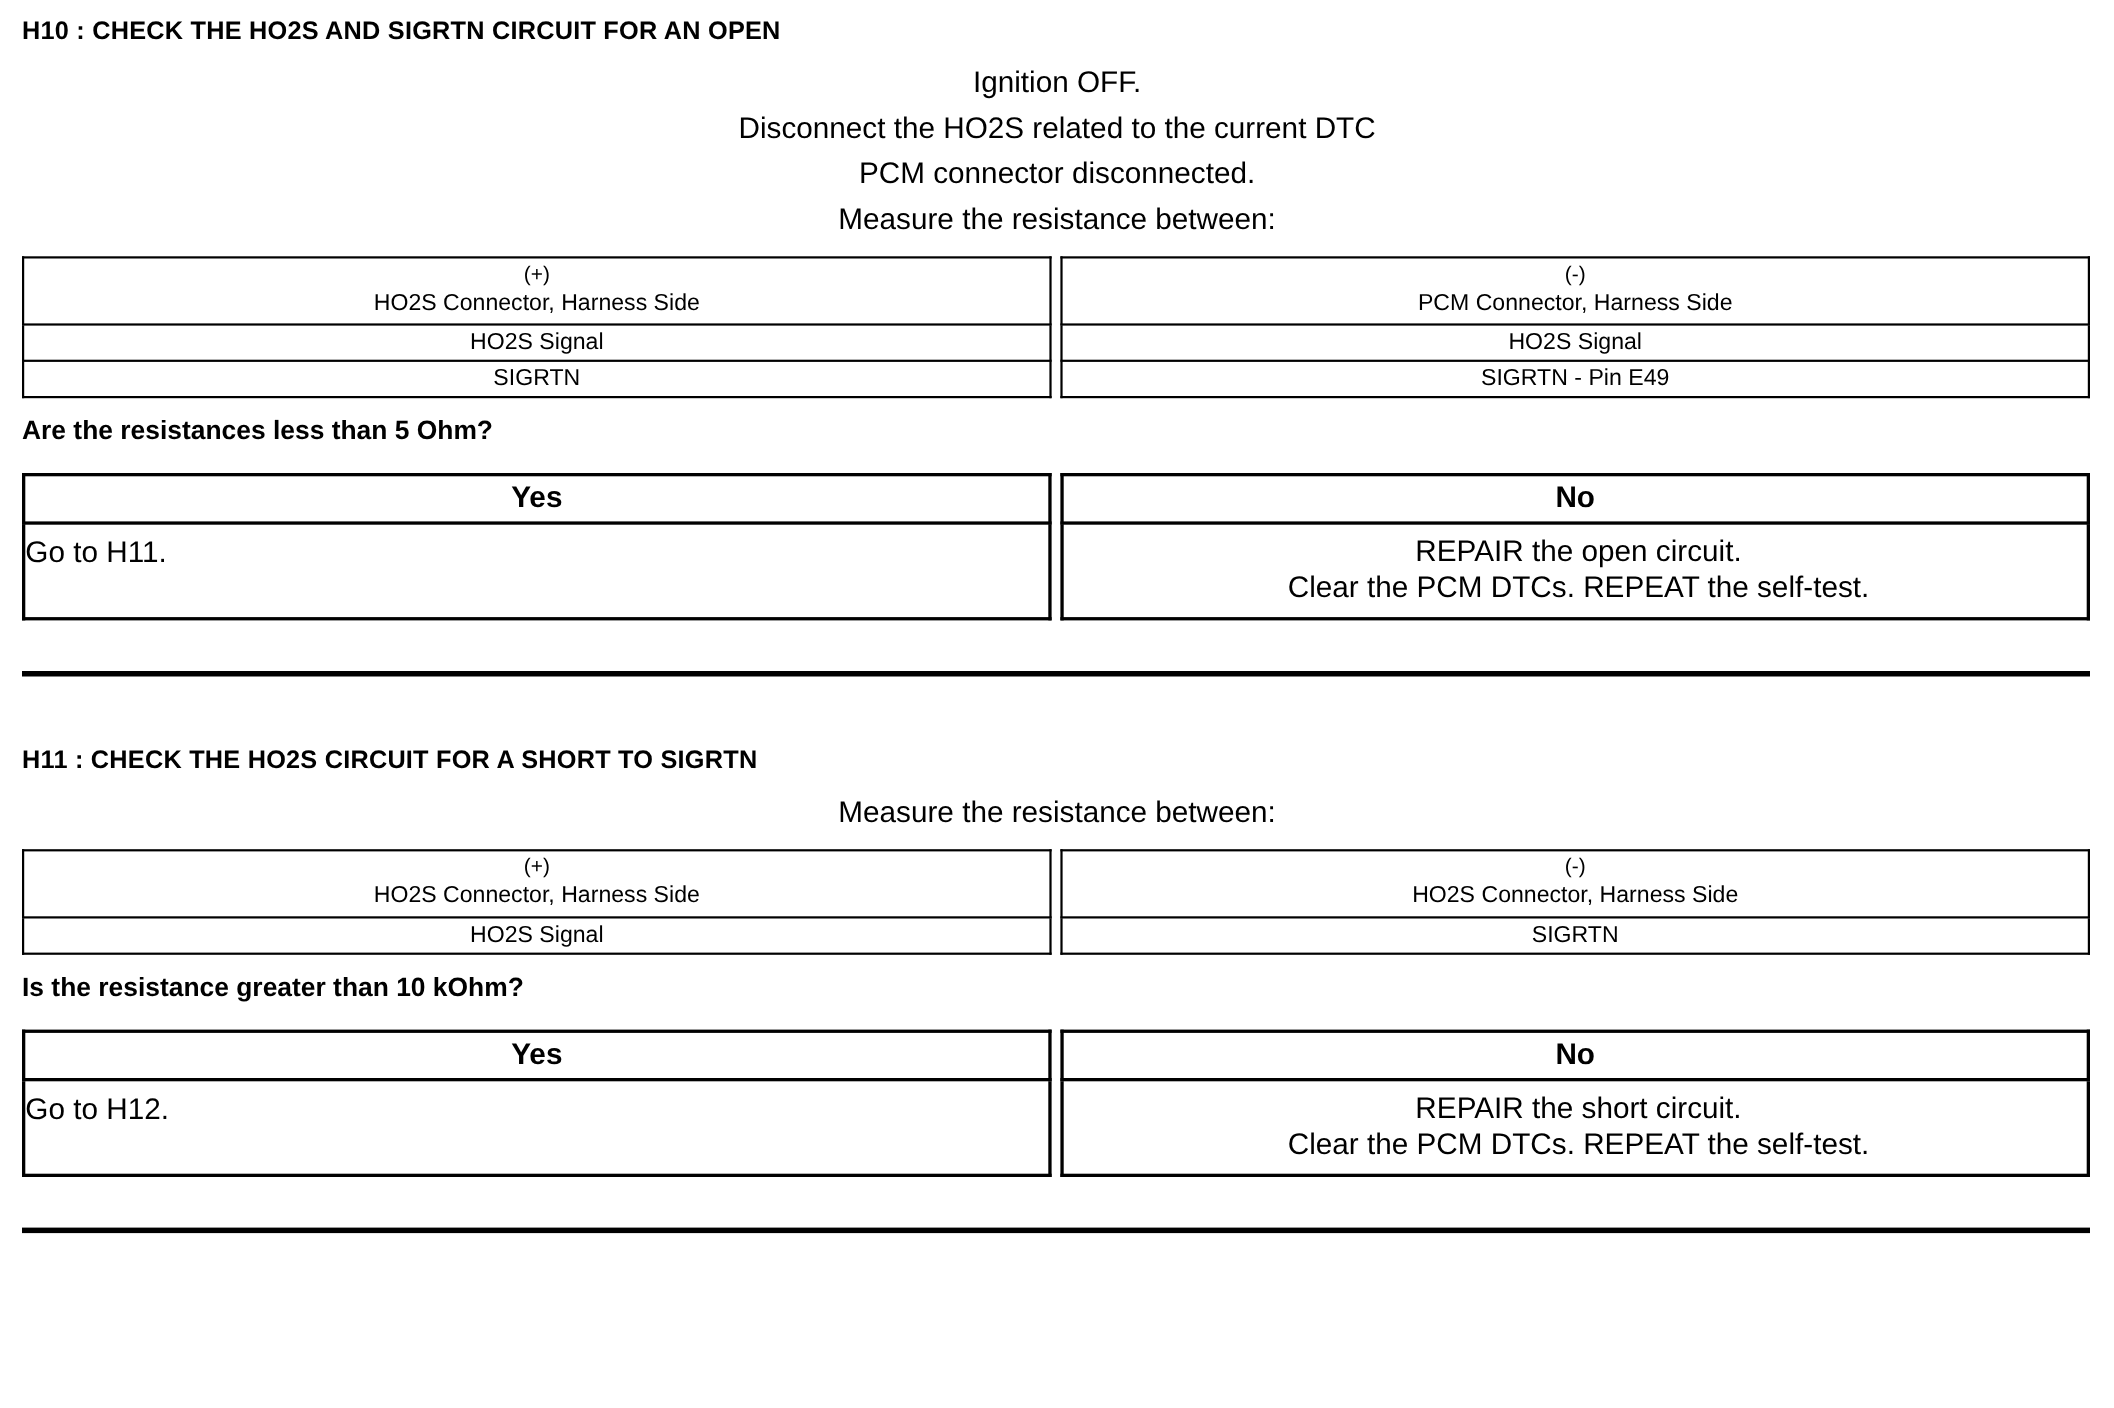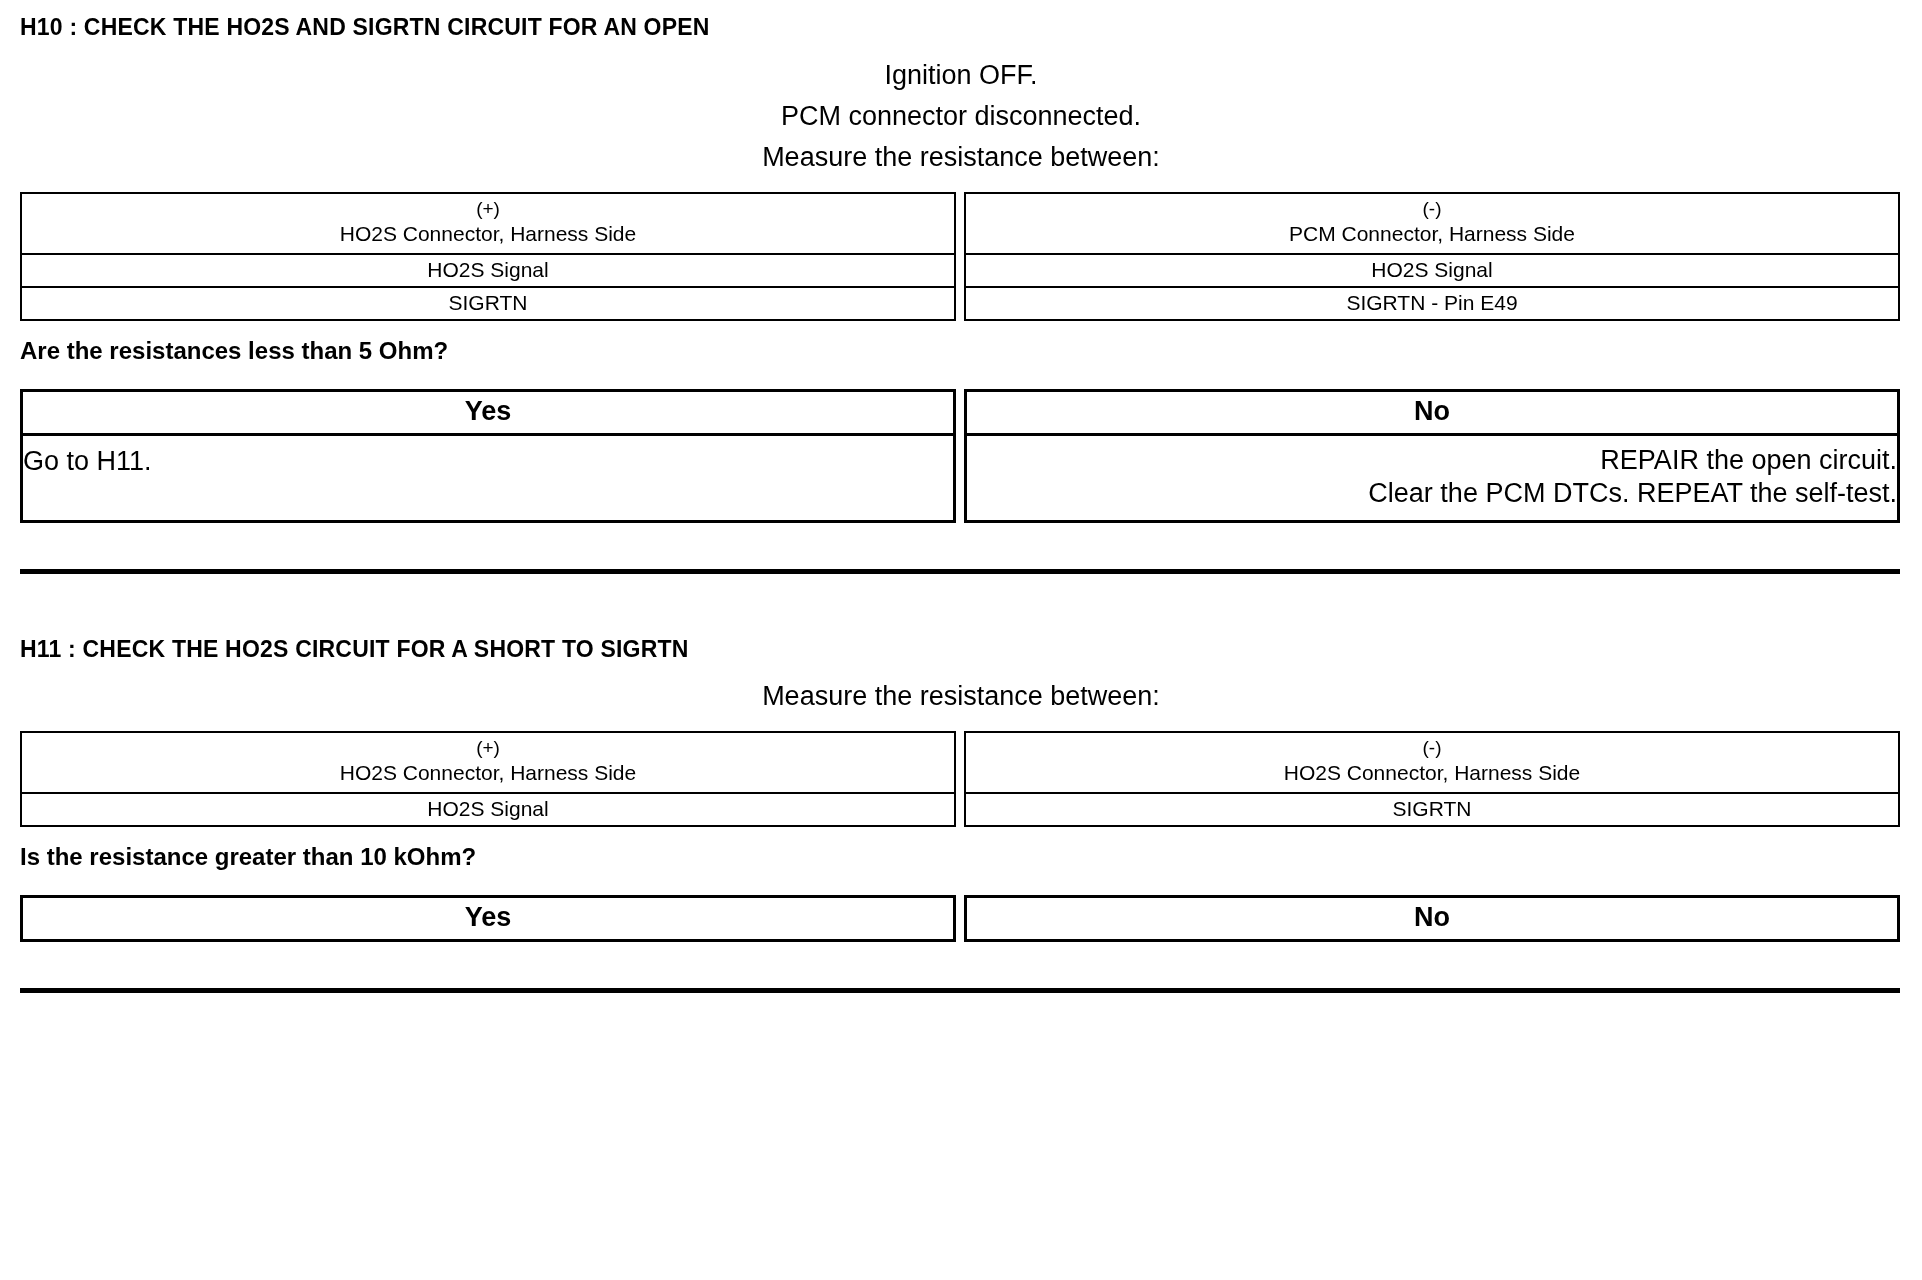--- a/index.html
+++ b/index.html
@@ -88,21 +88,21 @@
     font-weight: bold;
     font-size: 27px;
     padding: 4px 0 6px 0;
   }
   table.yn td.yes-cell {
     text-align: left;
     padding: 10px 0 16px 0;
     font-size: 27px;
   }
   table.yn td.no-cell {
-    text-align: right;
+    text-align: center;
     padding: 8px 0 10px 6px;
     font-size: 27px;
     line-height: 1.22;
   }
   table.yn td.gapcell {
     border: none;
     width: 8px;
     padding: 0;
   }
   .no-line { display: block; }
@@ -118,20 +118,21 @@
 </head>
 <body>
 
 <div class="page">
 
   <div>
 
     <div class="step-title">H10 : CHECK THE HO2S AND SIGRTN CIRCUIT FOR AN OPEN</div>
 
     <div class="para">Ignition OFF.</div>
+    <div class="para">Disconnect the HO2S related to the current DTC</div>
     <div class="para">PCM connector disconnected.</div>
 
     <div class="para spaced">Measure the resistance between:</div>
 
     <table class="meas">
       <tbody>
           <tr>
         <td class="head">
           <span class="pol">(+)</span>
           <span>HO2S Connector, Harness Side</span>
@@ -209,19 +210,27 @@
 
     <div class="question">Is the resistance greater than 10 kOhm?</div>
 
     <table class="yn">
       <tbody>
           <tr>
         <td class="hdr">Yes</td>
         <td class="gapcell"></td>
         <td class="hdr">No</td>
       </tr>
+      <tr>
+        <td class="yes-cell">Go to H12.</td>
+        <td class="gapcell"></td>
+        <td class="no-cell">
+          <span class="no-line">REPAIR the short circuit.</span>
+          <span class="no-line">Clear the PCM DTCs. REPEAT the self-test.</span>
+        </td>
+      </tr>
     </tbody>
       </table>
 
     <hr class="sep">
   </div>
 
 </div>
 
 </body></html>

